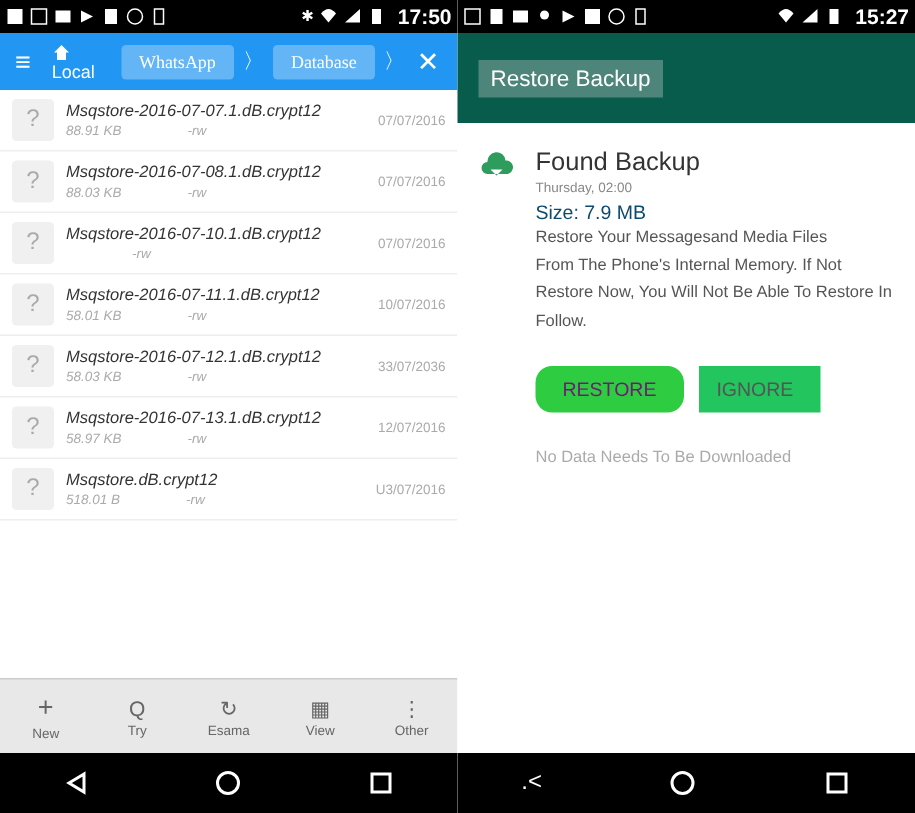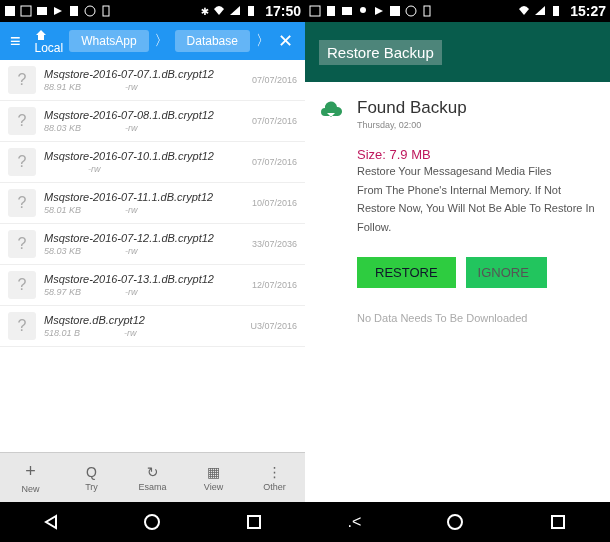--- a/index.html
+++ b/index.html
@@ -10,21 +10,21 @@
     
     .statusbar { height: 22px; background: #000; color: #fff; display: flex; align-items: center; padding: 0 4px; font-size: 10px; }
     .statusbar .icons-left { display: flex; gap: 4px; }
     .statusbar .icons-right { margin-left: auto; display: flex; gap: 4px; align-items: center; }
     .statusbar .time { font-size: 14px; font-weight: bold; margin-left: 4px; }
     .statusbar svg { width: 12px; height: 12px; fill: #fff; }
     
     .header-left { height: 38px; background: #2196f3; display: flex; align-items: center; padding: 0 4px; }
     .header-left .menu { color: #fff; font-size: 18px; padding: 0 6px; }
     .header-left .bc { display: flex; align-items: center; gap: 6px; margin-left: 8px; }
-    .header-left .crumb { background: rgba(255,255,255,0.3); color: #fff; padding: 4px 12px; border-radius: 3px; font-size: 12px; }
+    .header-left .crumb { background: rgba(255,255,255,0.3); color: #fff; padding: 4px 12px; border-radius: 3px; font-size: 12px; font-family: Liberation Serif, serif; }
     .header-left .crumb:first-child { color: #fff; }
     .header-left .arrow { color: #fff; font-size: 14px; }
     .header-left .close { margin-left: auto; color: #fff; font-size: 18px; padding: 0 8px; }
     .homeicon { width:12px; height:12px; fill:#fff; vertical-align:middle; margin-right:3px;}
     
     .file-list { flex: 1; background: #fff; overflow-y: auto; }
     .file-item { display: flex; padding: 6px 8px; border-bottom: 1px solid #eee; align-items: center; }
     .file-icon { width: 28px; height: 28px; background: #f0f0f0; border-radius: 3px; display: flex; align-items: center; justify-content: center; color: #aaa; font-size: 16px; margin-right: 8px; }
     .file-info { flex: 1; font-style: italic; }
     .file-name { font-size: 11px; color: #333; white-space: nowrap; overflow: hidden; }
@@ -39,25 +39,25 @@
     
     .header-right { height: 60px; background: #085c4c; color: #fff; display: flex; align-items: center; padding: 0 14px; }
     .header-right .title-box { background: #4d857a; padding: 4px 8px; font-size: 15px; }
     
     .backup-content { padding: 16px 14px; flex: 1; background: #fff; }
     .backup-row { display: flex; align-items: flex-start; gap: 14px; }
     .cloud-icon { width: 24px; height: 24px; }
     .cloud-icon svg { fill: #2e9c5c; width:24px; height:24px;}
     .backup-title { font-size: 17px; color: #333; }
     .backup-date { font-size: 9px; color: #888; margin-top: 2px; }
-    .backup-size { font-size: 13px; color: #be185d; margin-top: 17px; }
+    .backup-size { font-size: 13px; color: #0c4a6e; margin-top: 4px; }
     .backup-text { font-size: 11px; color: #555; margin-left: 38px; line-height: 1.7; }
     .btn-row { display: flex; gap: 10px; margin-top: 20px; margin-left: 38px; }
     .btn { padding: 8px 18px; font-size: 13px; border: none; cursor: pointer; }
-    .btn-restore { background: #2ecc40; color: #0f172a; }
+    .btn-restore { background: #2ecc40; color: #701a75; border-radius: 11px; }
     .btn-ignore { background: #22c55e; color: #555; padding-left: 12px; }
     .no-data { font-size: 11px; color: #aaa; margin-top: 24px; margin-left: 38px; }
   </style>
 </head>
 <body>
 
 <div class="phone phone-left">
   <div class="statusbar">
     <div class="icons-left">
       <svg>

